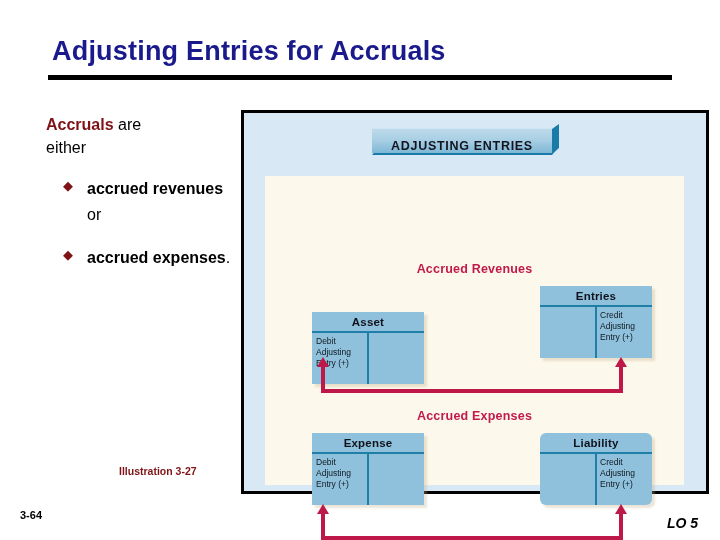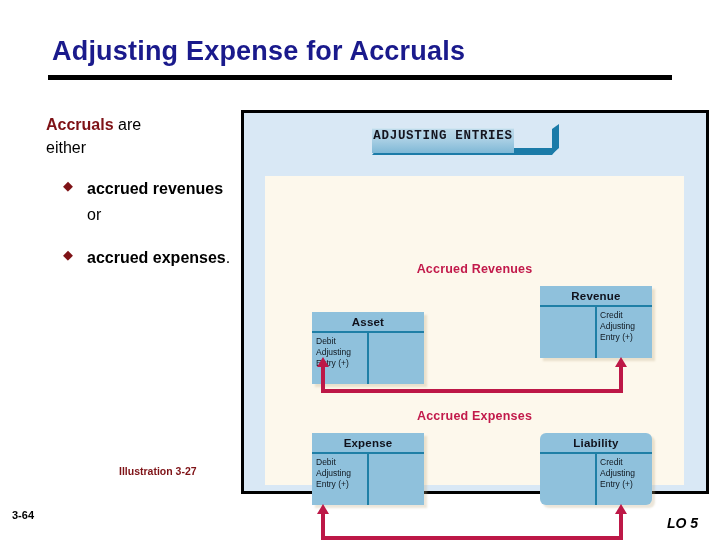--- a/index.html
+++ b/index.html
@@ -127,29 +127,28 @@
     top: 0px;
     width: 7px;
     height: 30px;
     background: #1b7ba8;
     clip-path: polygon(0 5px, 7px 0, 7px 24px, 0 30px);
   }
   #banner-face {
     position: absolute;
     left: 0;
     top: 4px;
-    width: 142px;
+    width: 180px;
     height: 25px;
     background: linear-gradient(180deg, #bddaea 0%, #a9cfe4 45%, #7fb8d6 100%);
     border-top: 1px solid #cfe5f1;
     box-sizing: border-box;
     display: flex;
-    align-items: flex-start;
+    align-items: flex-end;
     justify-content: center;
-    font-family: Liberation Mono, monospace;
   }
   #banner-label {
     font-size: 12.5px;
     font-weight: bold;
     color: #14141e;
     letter-spacing: 0.7px;
   }
 
   
   .section-heading {
@@ -247,40 +246,40 @@
     border-left: 6px solid transparent;
     border-right: 6px solid transparent;
     border-bottom: 10px solid #bd1847;
   }
   .conn-arrow.a-left  { left: -4px; }
   .conn-arrow.a-right { left: 294px; }
 
   
   #footer-page {
     position: absolute;
-    left: 12px;
+    left: 20px;
     top: 509px;
     font-size: 11px;
     font-weight: bold;
     color: #000000;
   }
   #footer-lo {
     position: absolute;
     right: 22px;
     top: 515px;
     font-size: 14px;
     font-weight: bold;
     font-style: italic;
     color: #000000;
   }
 </style>
 </head>
 <body>
 
-<div id="slide-title">Adjusting Expense for Accruals</div>
+<div id="slide-title">Adjusting Entries for Accruals</div>
 <div id="title-rule"></div>
 
 <div id="left-column">
   <div class="lead-line">
     <span class="lead-strong">Accruals</span><span> are</span>
   </div>
   <div class="lead-line">either</div>
 
   <div class="bullet-row">
     <span class="bullet-marker">◆</span>
@@ -316,21 +315,21 @@
       <div class="t-body">
         <div class="t-divider"></div>
         <div class="t-entry left-side">Debit
 Adjusting
 Entry (+)</div>
       </div>
     </div>
 
     <div class="t-account" id="t-revenue">
       <div class="t-head">
-        <span class="t-head-label">Revenue</span>
+        <span class="t-head-label">Entries</span>
       </div>
       <div class="t-body">
         <div class="t-divider"></div>
         <div class="t-entry right-side">Credit
 Adjusting
 Entry (+)</div>
       </div>
     </div>
 
     <div class="connector" id="connector-revenues">

